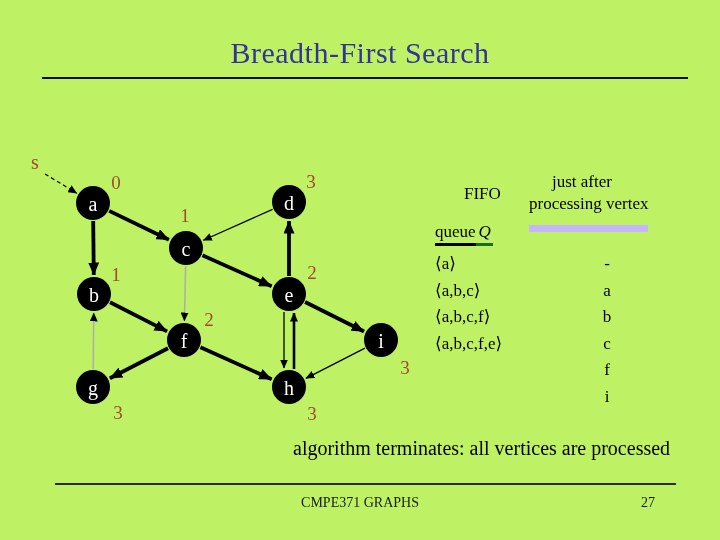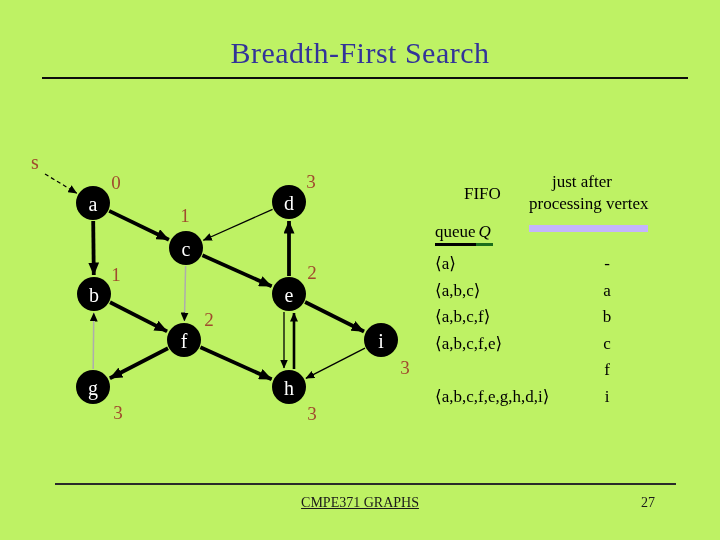--- a/index.html
+++ b/index.html
@@ -23,21 +23,21 @@
   .u-green { display:inline-block; border-bottom:3px solid var(--green,#1B6E1B); padding-bottom:1px;
              font-style:italic; padding-left:3px; padding-right:2px; }
 
   #queue-rows { position:absolute; left:435px; top:251px; }
   .qrow { position:relative; height:26.6px; line-height:26.6px; font-size:17px; width:220px; white-space:nowrap; }
   .qv   { position:absolute; left:158px; top:0; width:28px; text-align:center; }
 
   .caption { position:absolute; left:293px; top:437px; font-size:20px; color:#000; white-space:nowrap; }
 
   .footer-rule   { position:absolute; left:55px; top:483px; width:621px; height:2px; background:#2a2a2a; }
-  .footer-course { position:absolute; left:0; top:495px; width:720px; text-align:center; font-size:14px; color:#1a1a1a;text-decoration:underline; }
+  .footer-course { position:absolute; left:0; top:495px; width:720px; text-align:center; font-size:14px; color:#1a1a1a; }
   .footer-page   { position:absolute; left:641px; top:495px; font-size:14px; color:#1a1a1a;font-family:Liberation Serif, serif; }
 </style>
 </head>
 <body>
 
 <div class="slide">
   <div class="title">Breadth-First Search</div>
   <div class="title-rule"></div>
 
   <svg id="graph" class="graph" width="430" height="310" viewBox="0 0 430 310" xmlns="http://www.w3.org/2000/svg">
@@ -98,21 +98,22 @@
     <div class="hdr" id="h-fifo">FIFO</div>
     <div class="hdr" id="h-just">just after</div>
     <div class="hdr" id="h-queue"><span class="u-black">queue</span><span class="u-green">Q</span></div>
     <div class="hdr" id="h-proc">processing vertex</div>
     <div id="queue-rows">
         <div class="qrow"><span>⟨a⟩</span><span class="qv">-</span></div>
         <div class="qrow"><span>⟨a,b,c⟩</span><span class="qv">a</span></div>
         <div class="qrow"><span>⟨a,b,c,f⟩</span><span class="qv">b</span></div>
         <div class="qrow"><span>⟨a,b,c,f,e⟩</span><span class="qv">c</span></div>
         <div class="qrow"><span class="qv">f</span></div>
-        <div class="qrow"><span>⟨a,b,c,f,e,g,h,d,i⟩</span><span class="qv">i</span></div>
+        <div class="qrow"><span class="qv">i</span></div>
       </div>
   </div>
 
+  <div class="caption">algorithm terminates: all vertices are processed</div>
 
   <div class="footer-rule"></div>
   <div class="footer-course">CMPE371 GRAPHS</div>
   <div class="footer-page">27</div>
 </div>
 
 </body></html>

